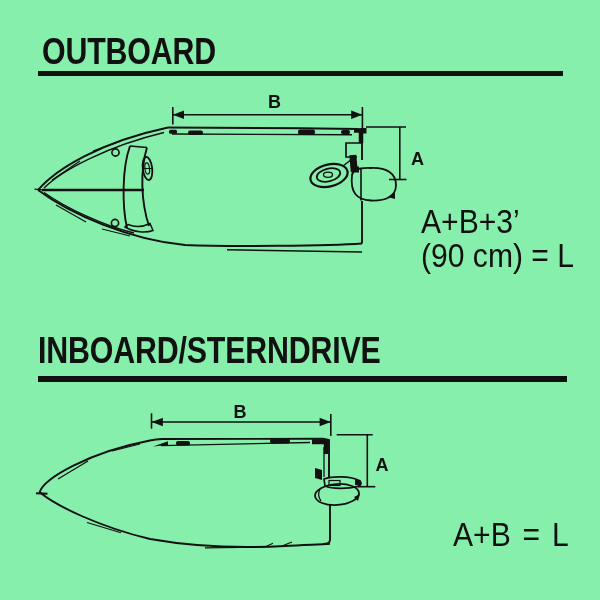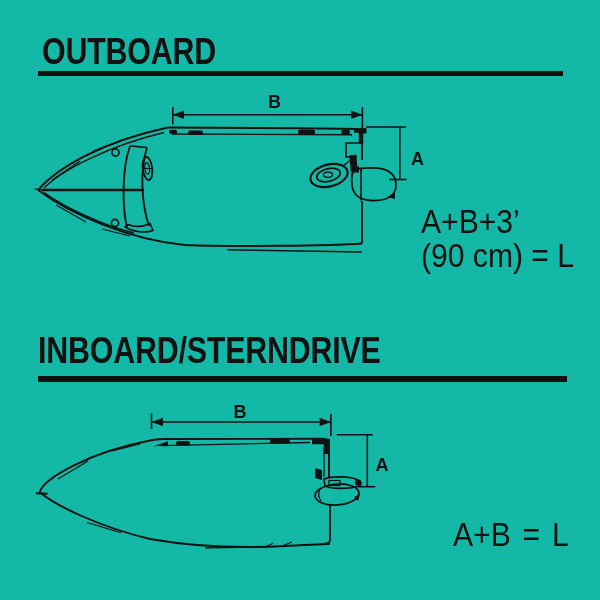--- a/index.html
+++ b/index.html
@@ -1,20 +1,20 @@
 <!DOCTYPE html>
 <html><head>
 <meta charset="utf-8">
 <style>
   html, body { margin: 0; padding: 0; background: #ffffff; }
   .canvas {
     position: relative;
     width: 600px;
     height: 600px;
-    background: #14b8a6;
+    background: #86efac;
     font-family: "Liberation Sans", sans-serif;
     color: #111111;
     overflow: hidden;
   }
   .heading {
     position: absolute;
     font-weight: 700;
     font-size: 37px;
     letter-spacing: -0.2px;
     line-height: 1;

